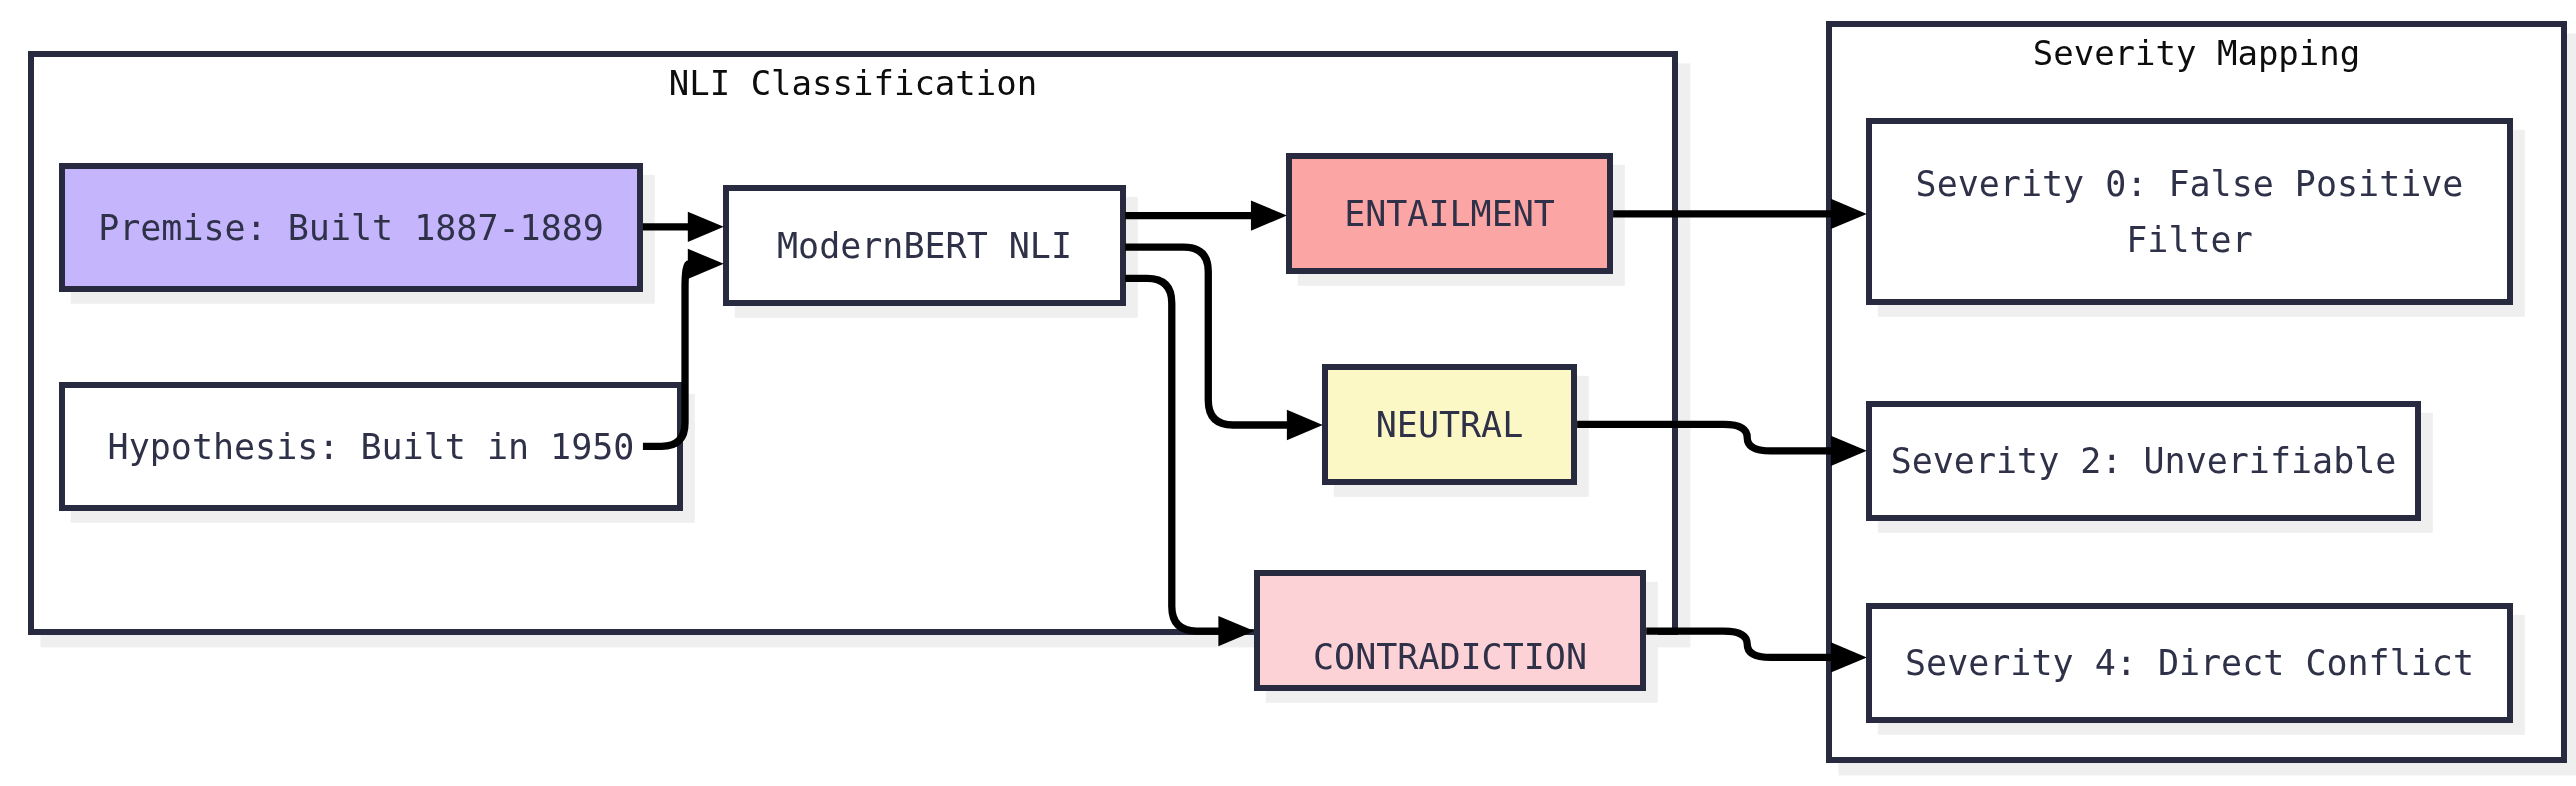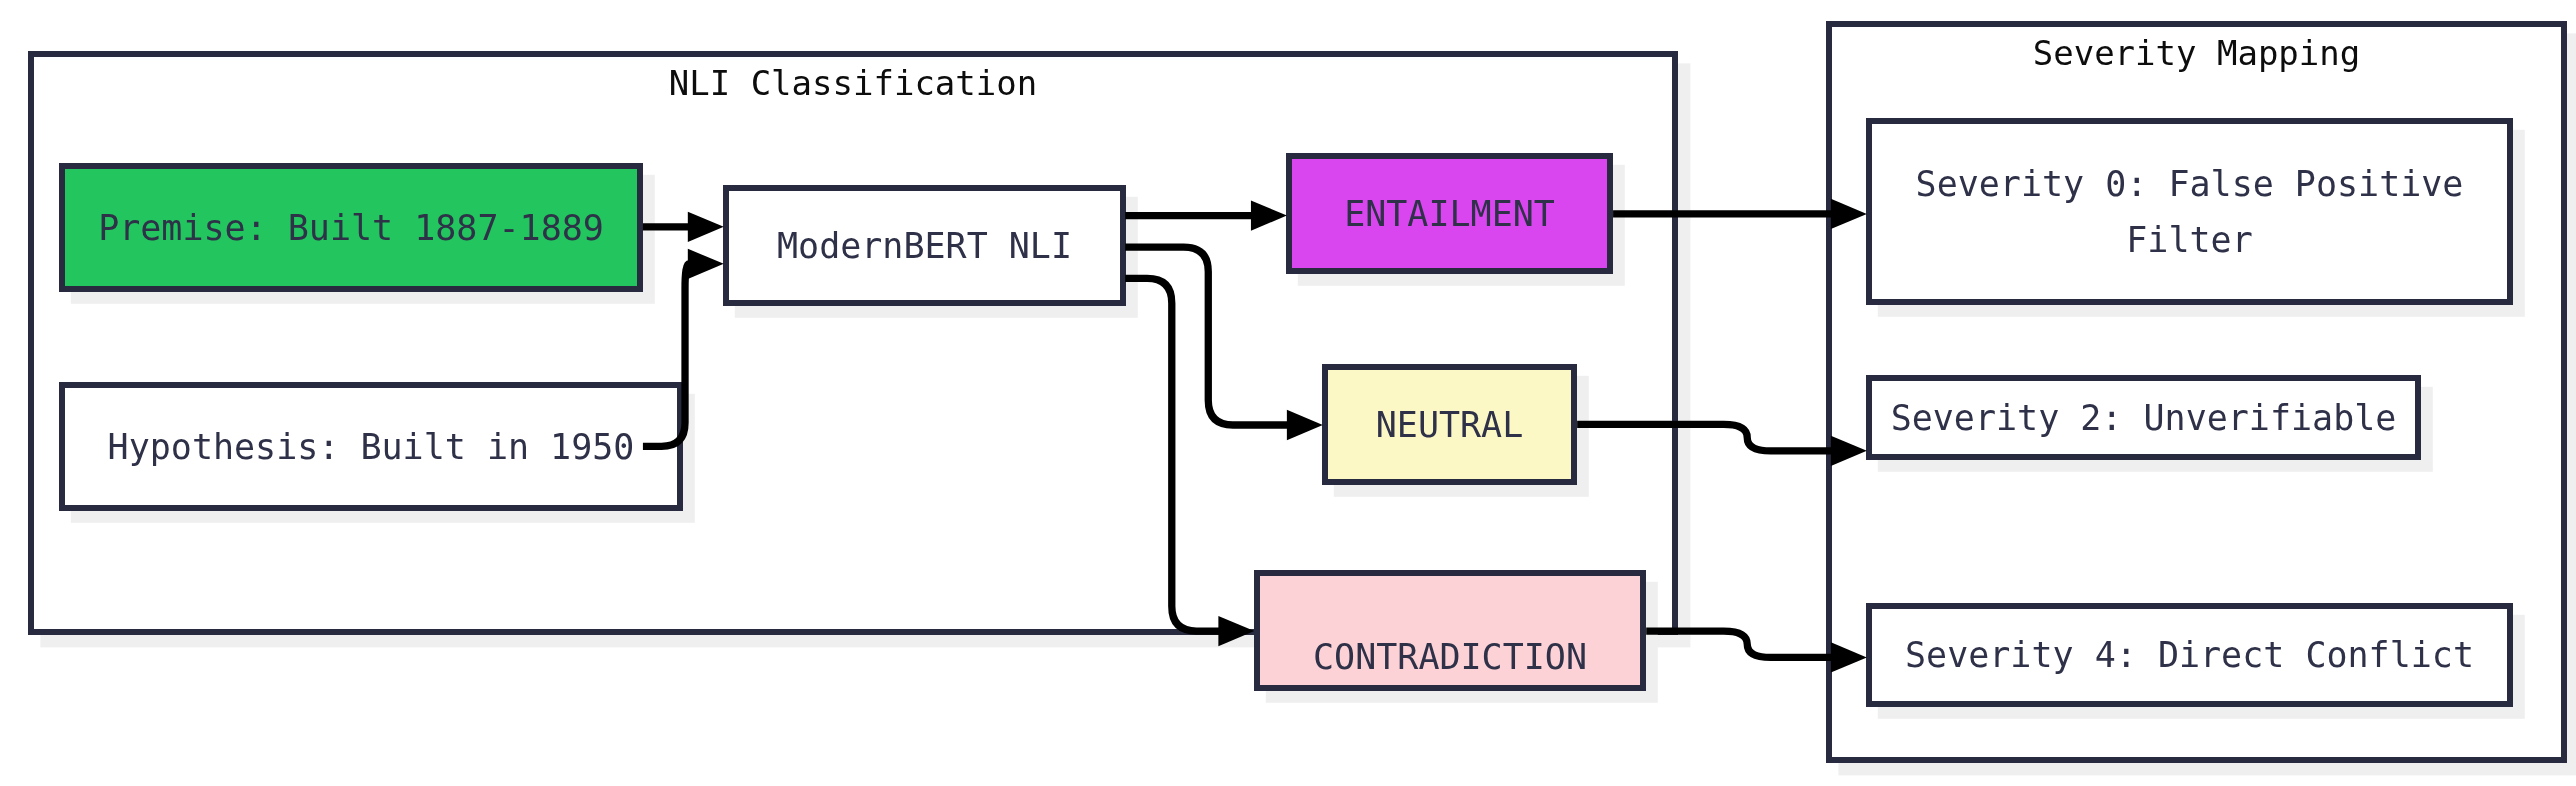--- a/index.html
+++ b/index.html
@@ -48,22 +48,22 @@
   #c-nli  { left: 28px;   top: 51px;  width: 1650px; height: 584px; }
   #c-sev  { left: 1826px; top: 21.3px;  width: 741px; height: 742px; }
 
   #n-premise       { left: 59px;  top: 163px;  width: 584px; height: 129px; }
   #n-hypothesis    { left: 59px;  top: 382px;  width: 624px; height: 129px; }
   #n-modernbert    { left: 723px; top: 185px;  width: 403px;  height: 121px; }
   #n-entailment    { left: 1286px; top: 153px;  width: 327px;  height: 121px; }
   #n-neutral       { left: 1322px; top: 364px;  width: 255px;  height: 121px; }
   #n-contradiction { left: 1254px; top: 570px; width: 392px;  height: 121px; justify-content: flex-end; }
   #n-sev0          { left: 1866px; top: 118px;  width: 647px; height: 187px; }
-  #n-sev2          { left: 1866px; top: 375px;  width: 555px;  height: 85px; }
-  #n-sev4          { left: 1866px; top: 603px; width: 647px; height: 104px; }
+  #n-sev2          { left: 1866px; top: 401px;  width: 555px;  height: 120px; }
+  #n-sev4          { left: 1866px; top: 603px; width: 647px; height: 120px; }
 
   .edges {
     position: absolute;
     left: 0; top: 0;
     width: 2576px;
     height: 786px;
     pointer-events: none;
   }
   .edges path {
     fill: none;
@@ -78,33 +78,33 @@
 <div class="canvas">
 
   <div class="container" id="c-nli">
     <div class="container-title">NLI Classification</div>
   </div>
 
   <div class="container" id="c-sev">
     <div class="container-title">Severity Mapping</div>
   </div>
 
-  <div class="node" id="n-premise" style="background-color: #22c55e;">
+  <div class="node" id="n-premise" style="background-color: #c4b5fd;">
     <span>Premise: Built 1887-1889</span>
   </div>
 
   <div class="node" id="n-hypothesis" style="background-color: rgb(255, 255, 255);">
     <span>Hypothesis: Built in 1950</span>
   </div>
 
   <div class="node" id="n-modernbert" style="background-color: rgb(255, 255, 255);">
     <span>ModernBERT NLI</span>
   </div>
 
-  <div class="node" id="n-entailment" style="background-color: #d946ef;">
+  <div class="node" id="n-entailment" style="background-color: #fca5a5;">
     <span>ENTAILMENT</span>
   </div>
 
   <div class="node" id="n-neutral" style="background-color: rgb(252, 248, 198);">
     <span>NEUTRAL</span>
   </div>
 
   <div class="node" id="n-contradiction" style="background-color: rgb(253, 210, 215);">
     <span>CONTRADICTION</span>
   </div>

